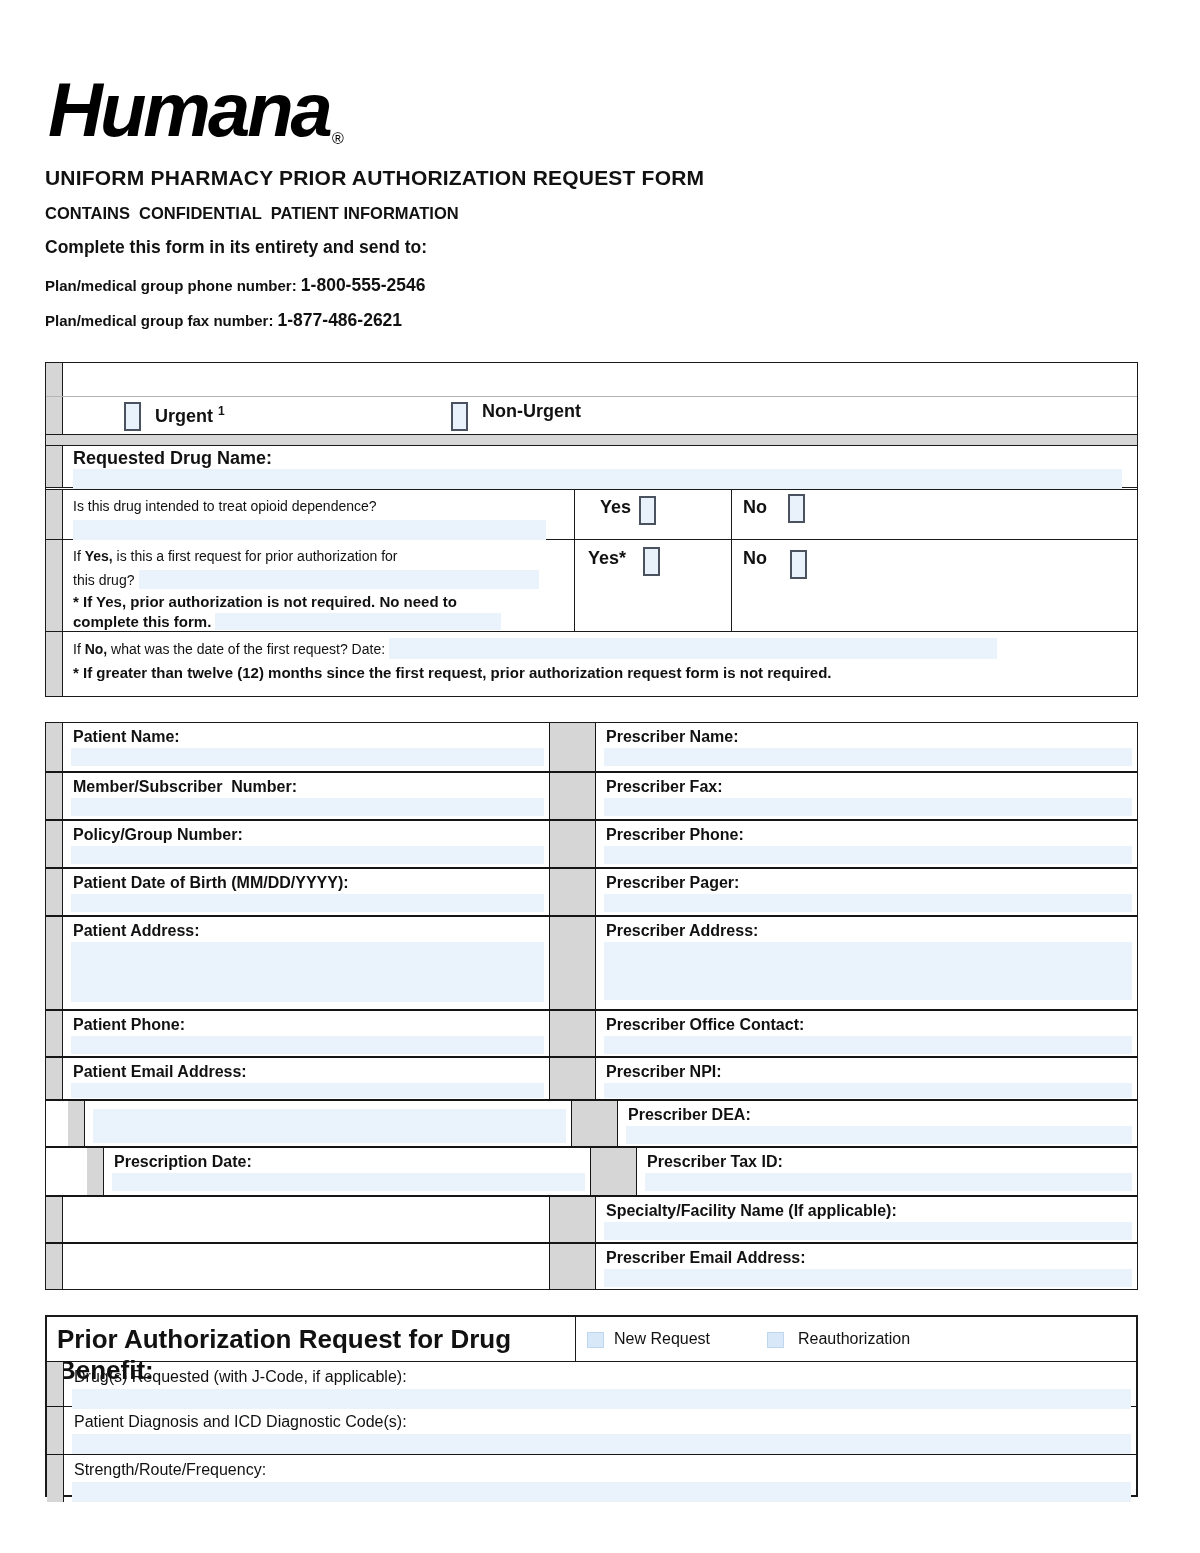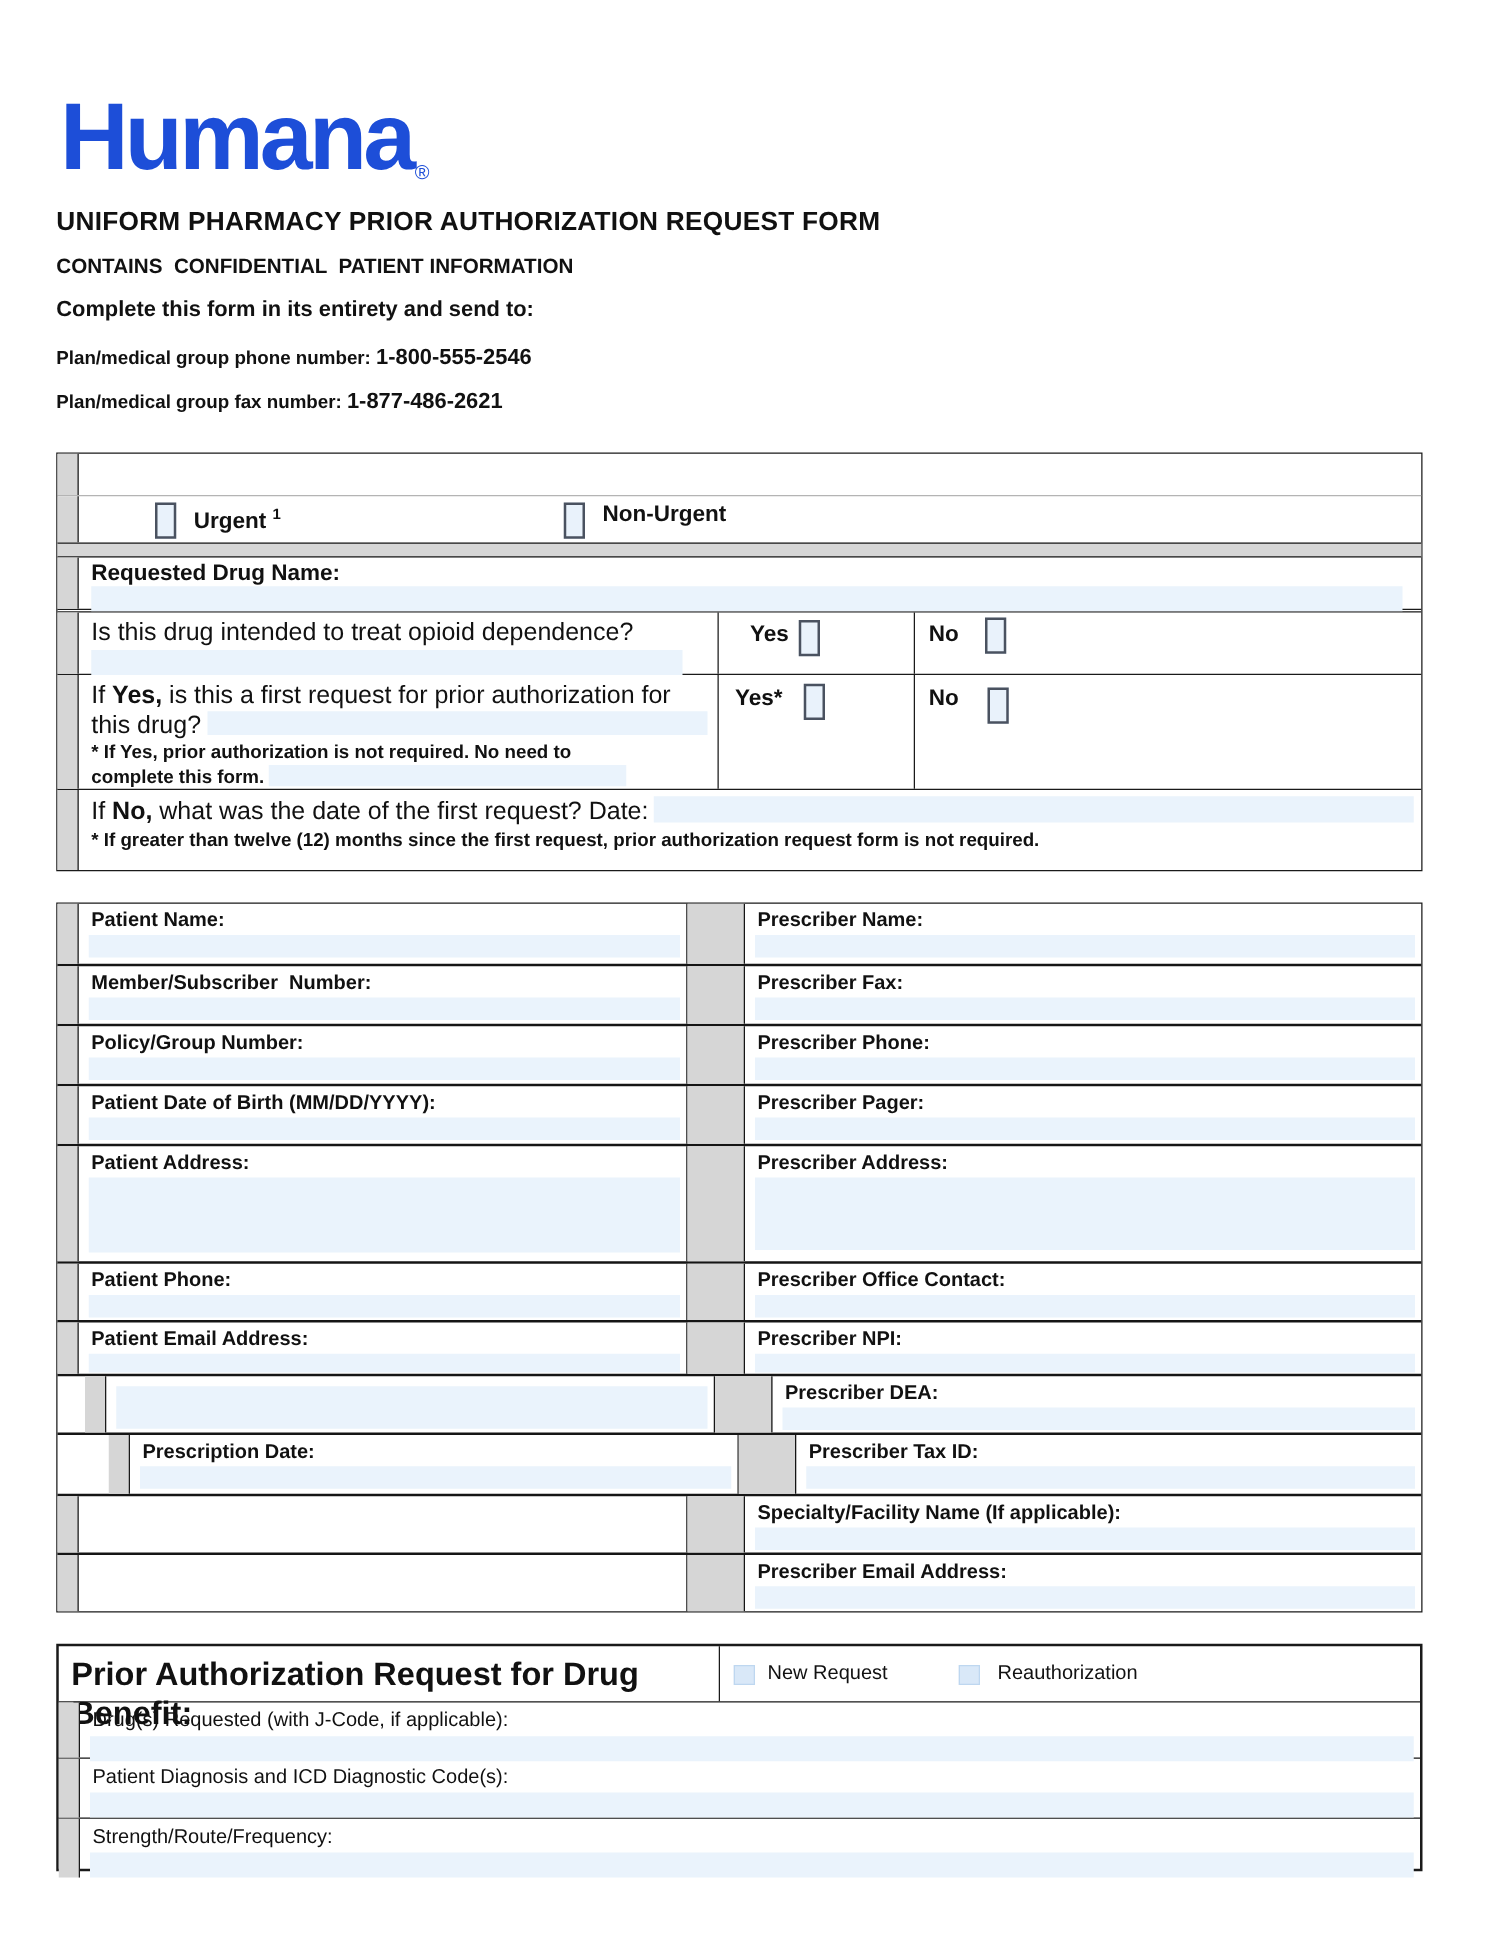--- a/index.html
+++ b/index.html
@@ -7,21 +7,21 @@
   body { font-family:"Liberation Sans", sans-serif; color:#111; }
   #page {
     position:relative; width:1200px; height:1553px; background:#fff;
     overflow:hidden;
   }
   .abs { position:absolute; }
 
   
   .logo {
     left:48px; top:70px; font-size:76px; font-weight:bold;
-    letter-spacing:-3px; color:#1d4ed8; line-height:80px;
+    letter-spacing:-3px; color:#000000; line-height:80px;font-style:italic;
   }
   .logo .rmark { font-size:16px; font-weight:normal; letter-spacing:0; vertical-align:baseline;
     position:relative; top:8px; left:2px; }
   .doc-title { left:45px; top:166px; font-size:21px; font-weight:bold; letter-spacing:.2px; }
   .confidential { left:45px; top:204px; font-size:16.5px; font-weight:bold; white-space:pre-wrap; }
   .complete-line { left:45px; top:237px; font-size:17.5px; font-weight:bold; }
   .contact-line { font-size:15px; font-weight:bold; }
   .contact-line .big { font-size:17.5px; }
   .phone-line { left:45px; top:275px; }
   .fax-line { left:45px; top:310px; }
@@ -50,21 +50,21 @@
   .urg-label { position:absolute; font-size:18px; font-weight:bold; top:7px; }
   .urg-label sup { font-size:12px; }
 
   #rowC .t1content { padding:1px 0 0 10px; }
   .rdn-label { font-size:18px; font-weight:bold; line-height:22px; }
   #rowC .strip { height:20px; width:calc(100% - 15px); margin-top:0; }
 
   .qcell { width:512px; border-right:1.5px solid #1a1a1a; padding:4px 0 0 10px; position:relative; }
   .yescell { width:157px; border-right:1.5px solid #1a1a1a; position:relative; }
   .nocell { flex:1; position:relative; }
-  .qtext { font-size:20px; line-height:24px; }
+  .qtext { font-size:14px; line-height:24px; }
   .ynlabel { position:absolute; font-size:18px; font-weight:bold; }
   .note { font-size:15px; font-weight:bold; line-height:20px; }
   .inline-strip { display:inline-block; vertical-align:middle; position:relative; top:-2px; }
 
   #rowD .qcell .strip { height:20px; width:473px; margin-top:2px; }
   #rowE .qcell { line-height:24px; }
   #rowF .t1content { padding:5px 0 0 10px; }
 
   
   #t2 { left:45px; top:722px; width:1093px; height:568px; border:1.5px solid #1a1a1a;

